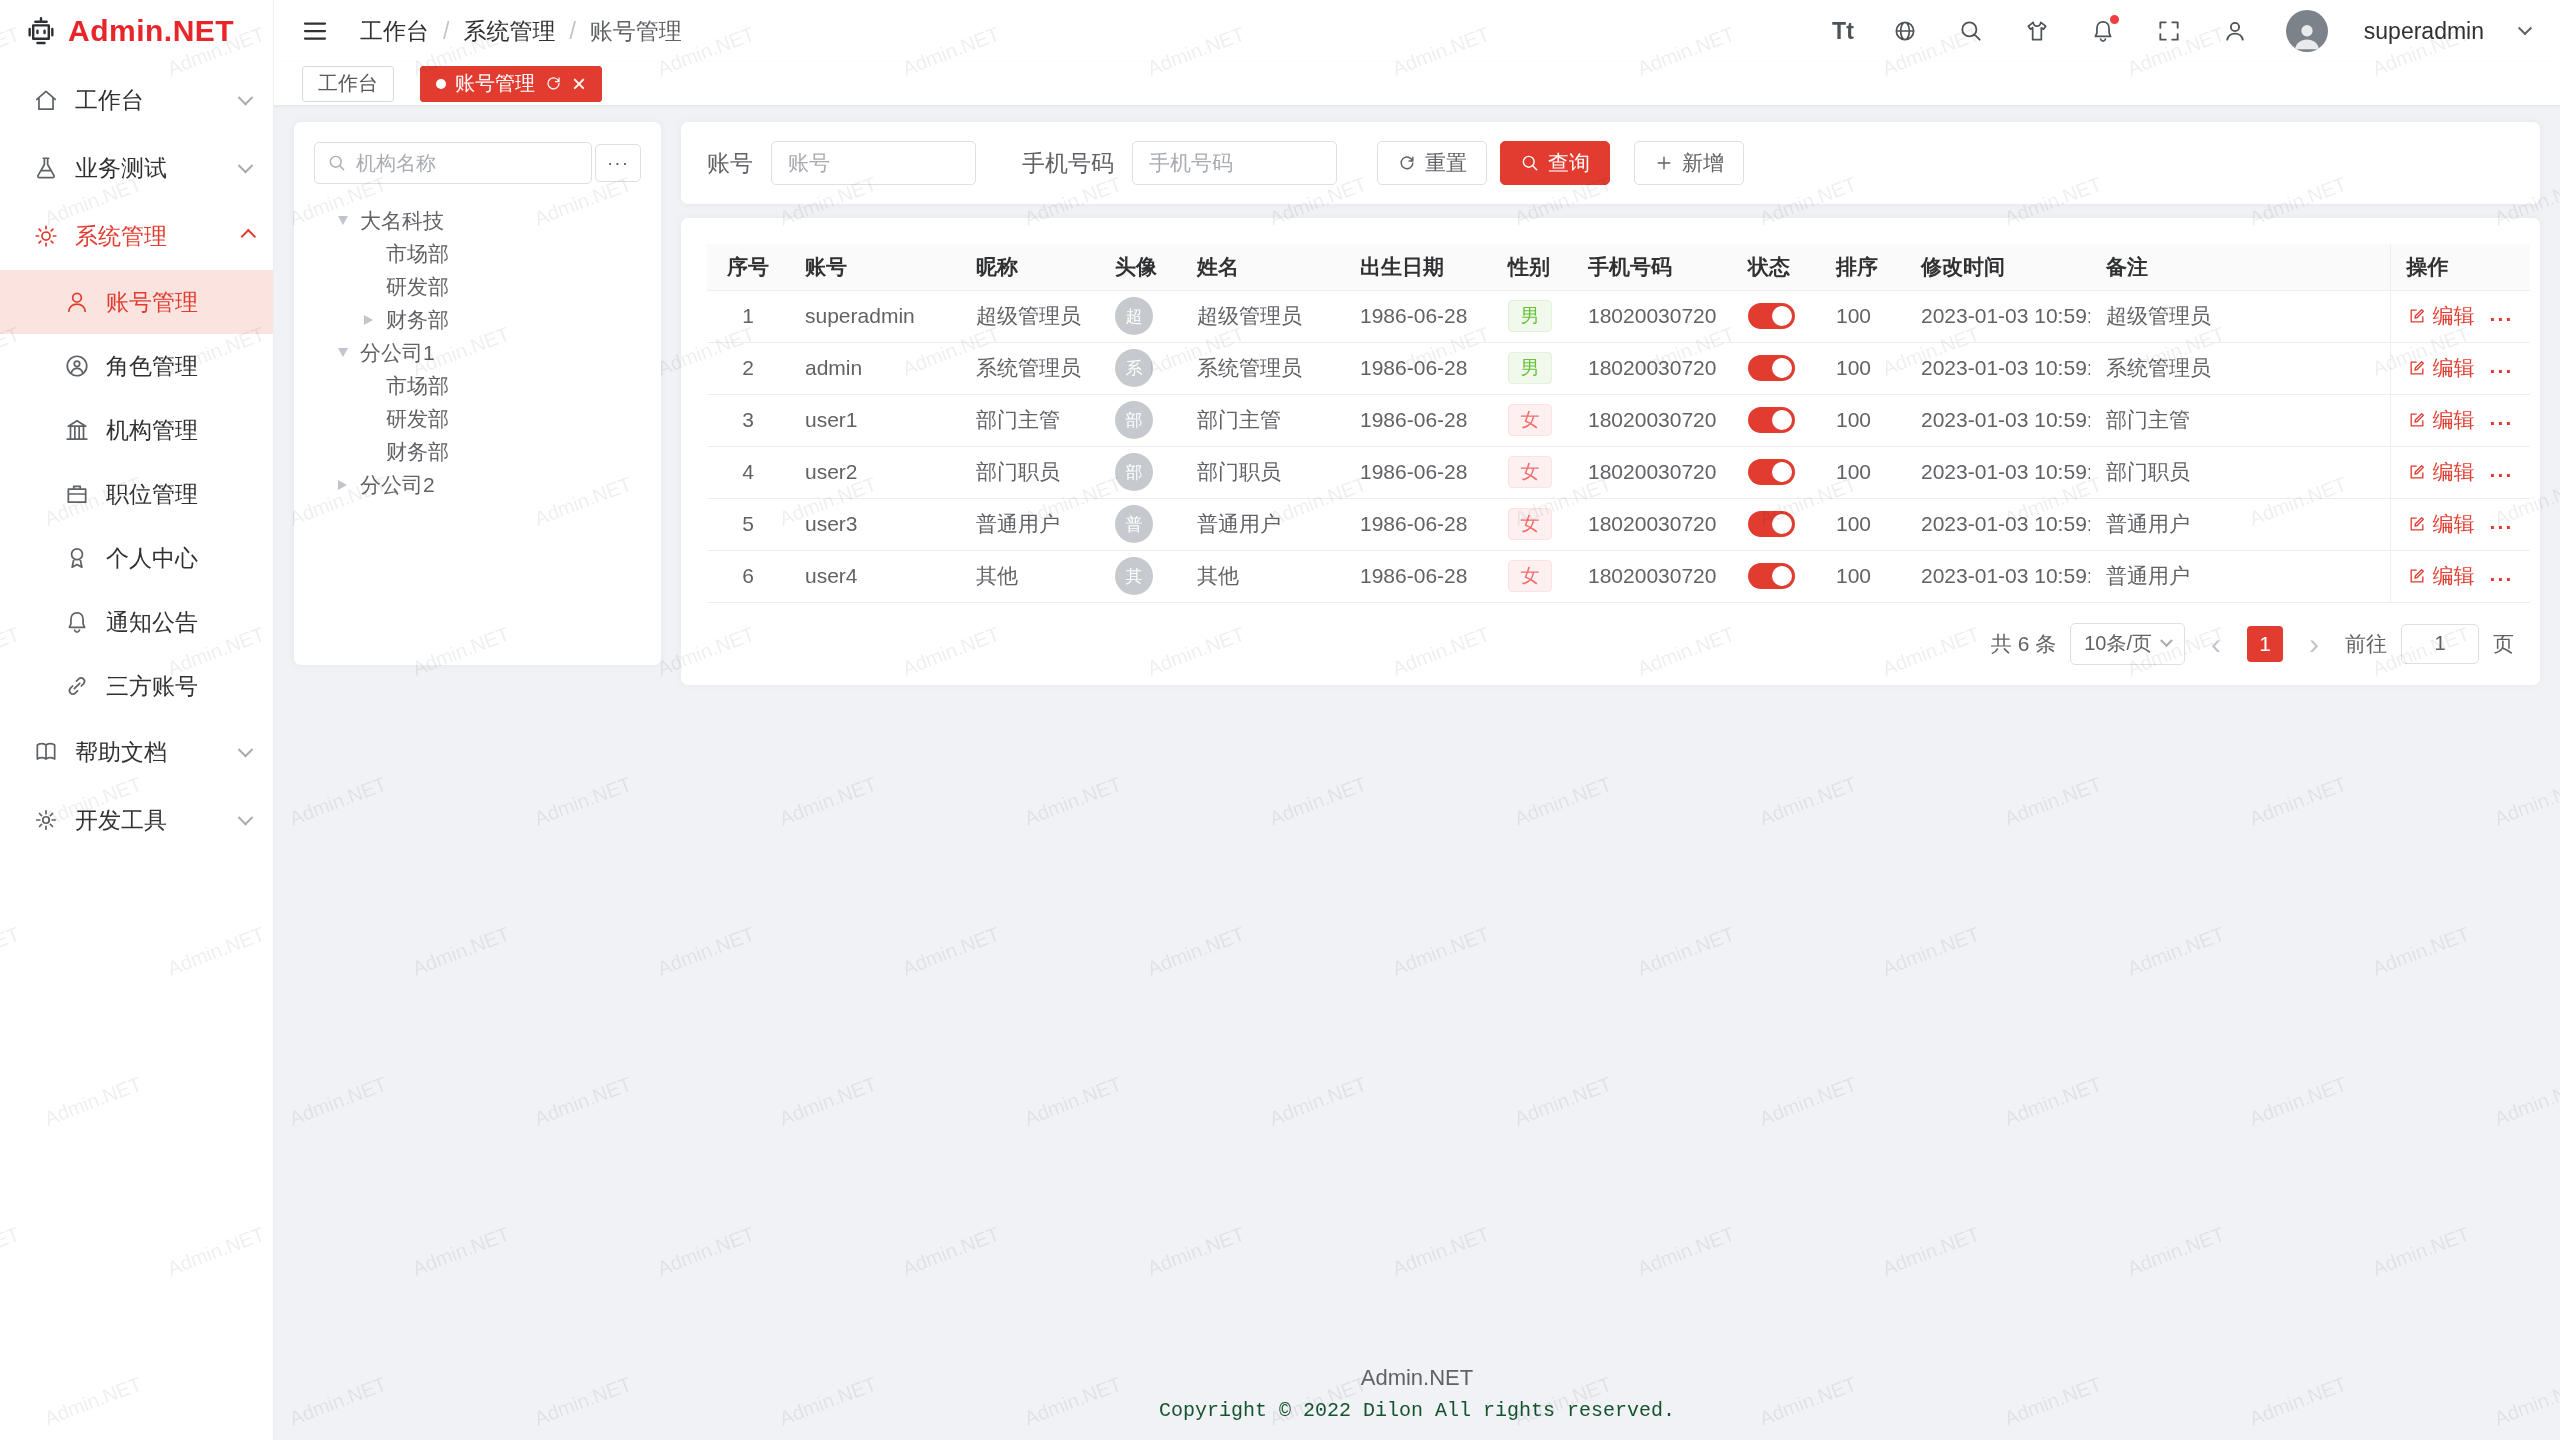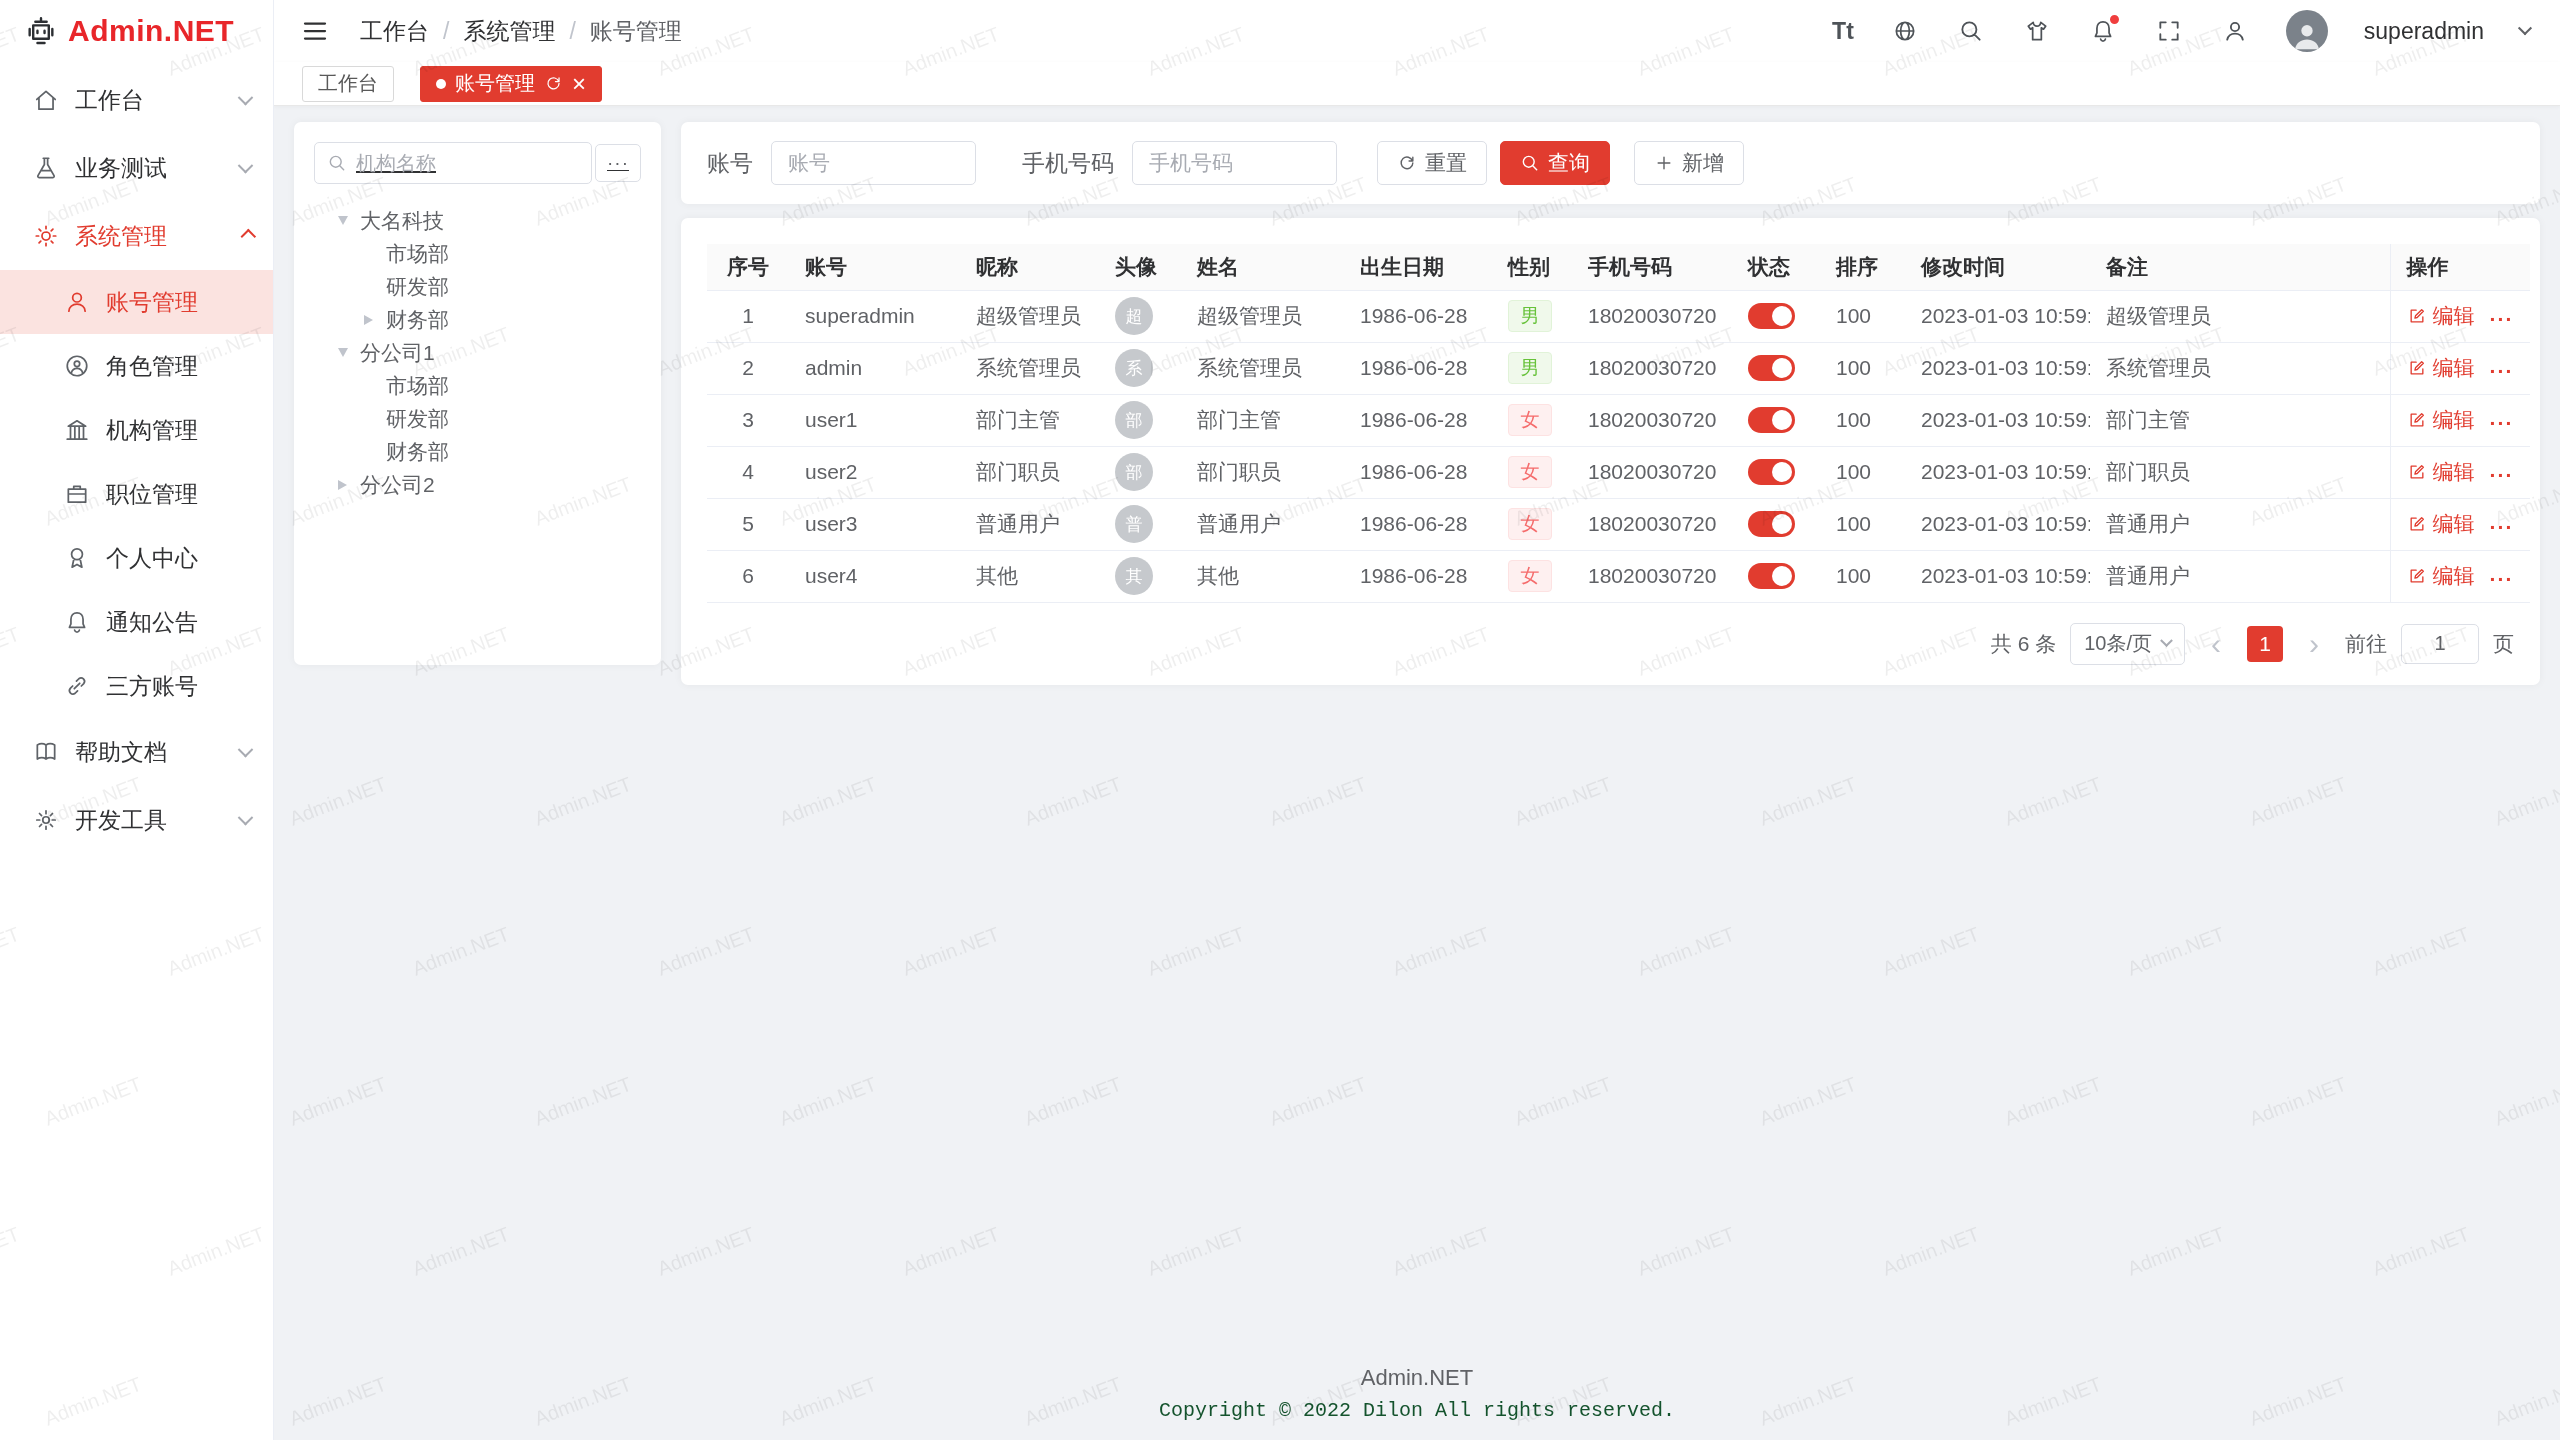--- a/index.html
+++ b/index.html
@@ -49,21 +49,21 @@
   .tab{height:36px;display:flex;align-items:center;gap:9px;padding:0 15px;border:1px solid #d9d9d9;background:#fff;font-size:20px;color:#595959;border-radius:3px;cursor:pointer;white-space:nowrap;}
   .tab.active{background:var(--primary,#e13c2f);border-color:var(--primary,#e13c2f);color:#fff;}
   .tab-dot{width:10px;height:10px;border-radius:50%;background:#fff;flex-shrink:0;}
   .tab .icon{width:19px;height:19px;}
   .tab-close{font-size:24px;line-height:1;cursor:pointer;}
 
   
   .main{flex:1;display:flex;align-items:flex-start;gap:20px;padding:16px 20px;overflow:hidden;}
   .card{background:#fff;border-radius:7px;box-shadow:0 0 8px rgba(0,0,0,.05);}
   .tree-card{width:367px;height:543px;padding:20px;flex-shrink:0;}
-  .tree-search-row{display:flex;gap:3px;align-items:center;text-decoration:underline;}
+  .tree-search-row{display:flex;gap:3px;align-items:center;}
   .search-box{flex:1;height:42px;border:1px solid #dcdfe6;border-radius:5px;display:flex;align-items:center;padding:0 12px;gap:9px;background:#fff;}
   .search-box svg{width:20px;height:20px;color:#a8abb2;flex-shrink:0;}
   .search-box input{border:none;outline:none;width:100%;font-size:20px;color:#606266;font-family:inherit;background:transparent;}
   .search-box input::placeholder{color:#a8abb2;}
   .more-btn{width:46px;height:38px;border:1px solid #dcdfe6;border-radius:5px;background:#fff;font-size:19px;color:#606266;cursor:pointer;letter-spacing:1px;font-family:inherit;}
   .tree{margin-top:20px;}
   .tree-row{display:flex;align-items:center;height:33px;font-size:21px;color:#606266;cursor:pointer;}
   .tree-caret{width:22px;flex:0 0 22px;display:flex;align-items:center;}
   .tree-caret.collapsed::before{content:'';border-left:9px solid #c0c4cc;border-top:5px solid transparent;border-bottom:5px solid transparent;}
   .tree-caret.expanded::before{content:'';border-top:9px solid #c0c4cc;border-left:5px solid transparent;border-right:5px solid transparent;}

